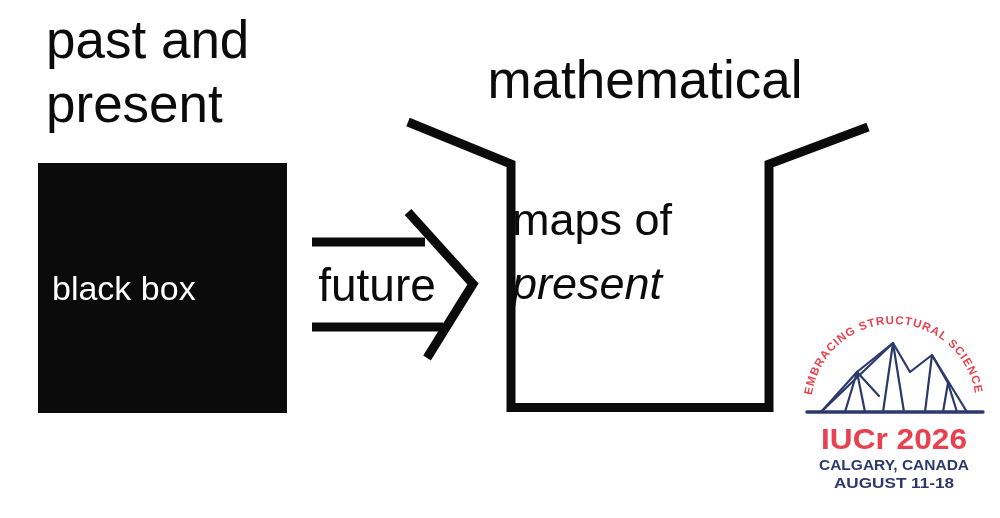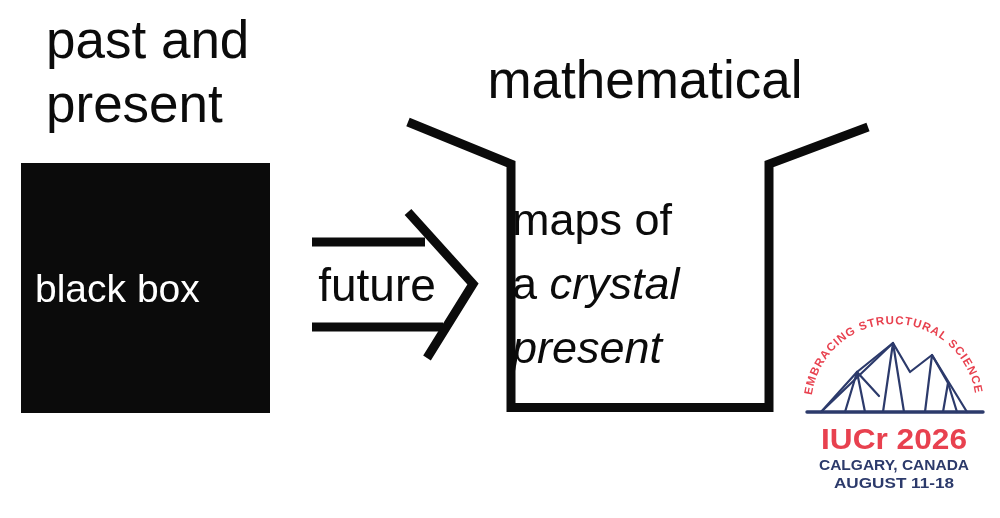--- a/index.html
+++ b/index.html
@@ -13,25 +13,25 @@
   .canvas{
     position:relative;width:1000px;height:518px;background:var(--bg);
     overflow:hidden;
     font-family:"Liberation Sans","DejaVu Sans",sans-serif;
     color:var(--ink);
   }
   .txt{position:absolute;white-space:nowrap;}
   .top-left{left:46px;top:8px;font-size:53px;line-height:64px;}
   .top-right{left:420px;top:8px;width:450px;text-align:center;font-size:53px;line-height:64px;margin-top:40px;}
   .black-box{
-    position:absolute;left:21px;top:163px;width:249px;height:250px;
+    position:absolute;left:38px;top:163px;width:249px;height:250px;
     background:var(--ink);color:var(--box-text);
     display:flex;flex-direction:column;justify-content:center;
     padding-left:14px;box-sizing:border-box;
-    font-size:39px;line-height:59px;white-space:nowrap;
+    font-size:34px;line-height:59px;white-space:nowrap;
   }
   .future{
     position:absolute;left:298px;top:262px;width:158px;text-align:center;
     font-size:46px;line-height:1;white-space:nowrap;
   }
   .cup-text{
     position:absolute;left:512px;top:188px;width:257px;
     font-size:45px;line-height:64px;white-space:nowrap;
   }
   .it{font-style:italic;}
@@ -67,21 +67,20 @@
       <line x1="312" y1="327" x2="443" y2="327"></line>
       <polyline points="408,212 473,284 427,358"></polyline>
     </g>
     <path class="stroke-ink" stroke-width="9" stroke-linejoin="miter" d="M408,122 L511,164 L511,407.5 L769,407.5 L769,164 L868,127"></path>
   </svg>
 
   <div class="future">future</div>
 
   <div class="cup-text">
     <div>maps of</div>
-    <div><span>a </span><span class="it">crystal</span></div>
     <div class="it">present</div>
   </div>
 
   <svg class="logo" width="202" height="212" viewBox="0 0 202 212">
     <defs>
       <path id="arcPath" d="M 16,114 A 82,82 0 0 1 181,113" fill="none"></path>
     </defs>
     <text class="logo-red logo-font" font-size="11.5" letter-spacing="1">
       <textPath href="#arcPath" startOffset="50%" text-anchor="middle">EMBRACING STRUCTURAL SCIENCE</textPath>
     </text>

